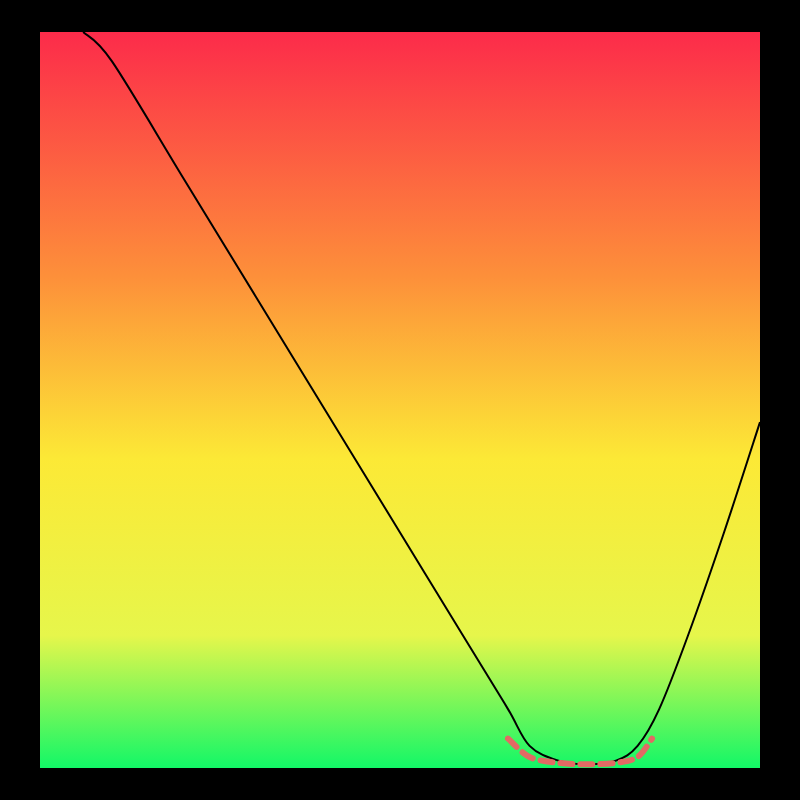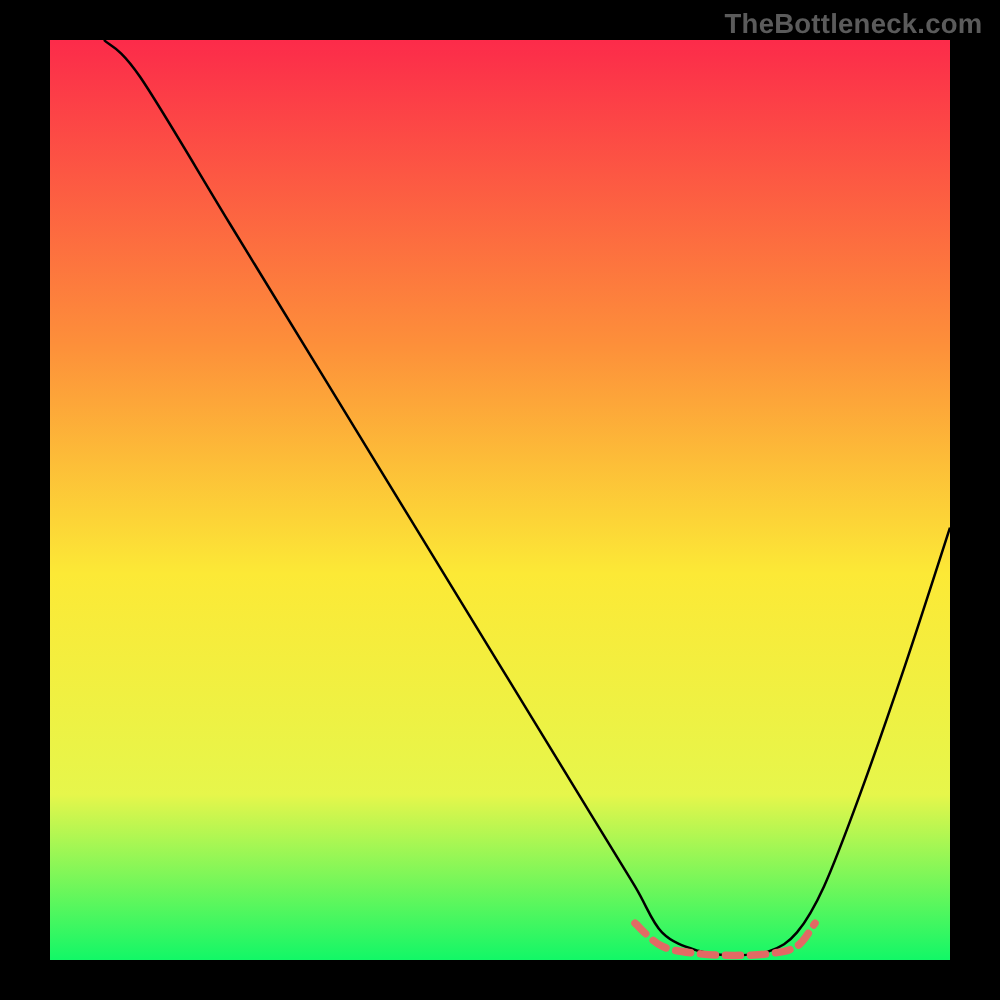--- a/index.html
+++ b/index.html
@@ -30,21 +30,20 @@
   svg.chart {
     position: absolute;
     left: 0;
     top: 0;
   }
 </style>
 </head>
 <body>
 
 <div class="frame">
-  <div class="watermark">TheBottleneck.com</div>
   <svg class="chart" id="chart-svg" width="800" height="800" viewBox="0 0 800 800">
     <defs>
       <linearGradient id="bg-grad" x1="0" y1="0" x2="0" y2="1">
         <stop id="g0" offset="0%" stop-color="#fc2b4a"></stop>
         <stop id="g1" offset="33%" stop-color="#fd8f3a"></stop>
         <stop id="g2" offset="58%" stop-color="#fce936"></stop>
         <stop id="g3" offset="82%" stop-color="#e6f64b"></stop>
         <stop id="g4" offset="100%" stop-color="#12f767"></stop>
       </linearGradient>
     </defs>

